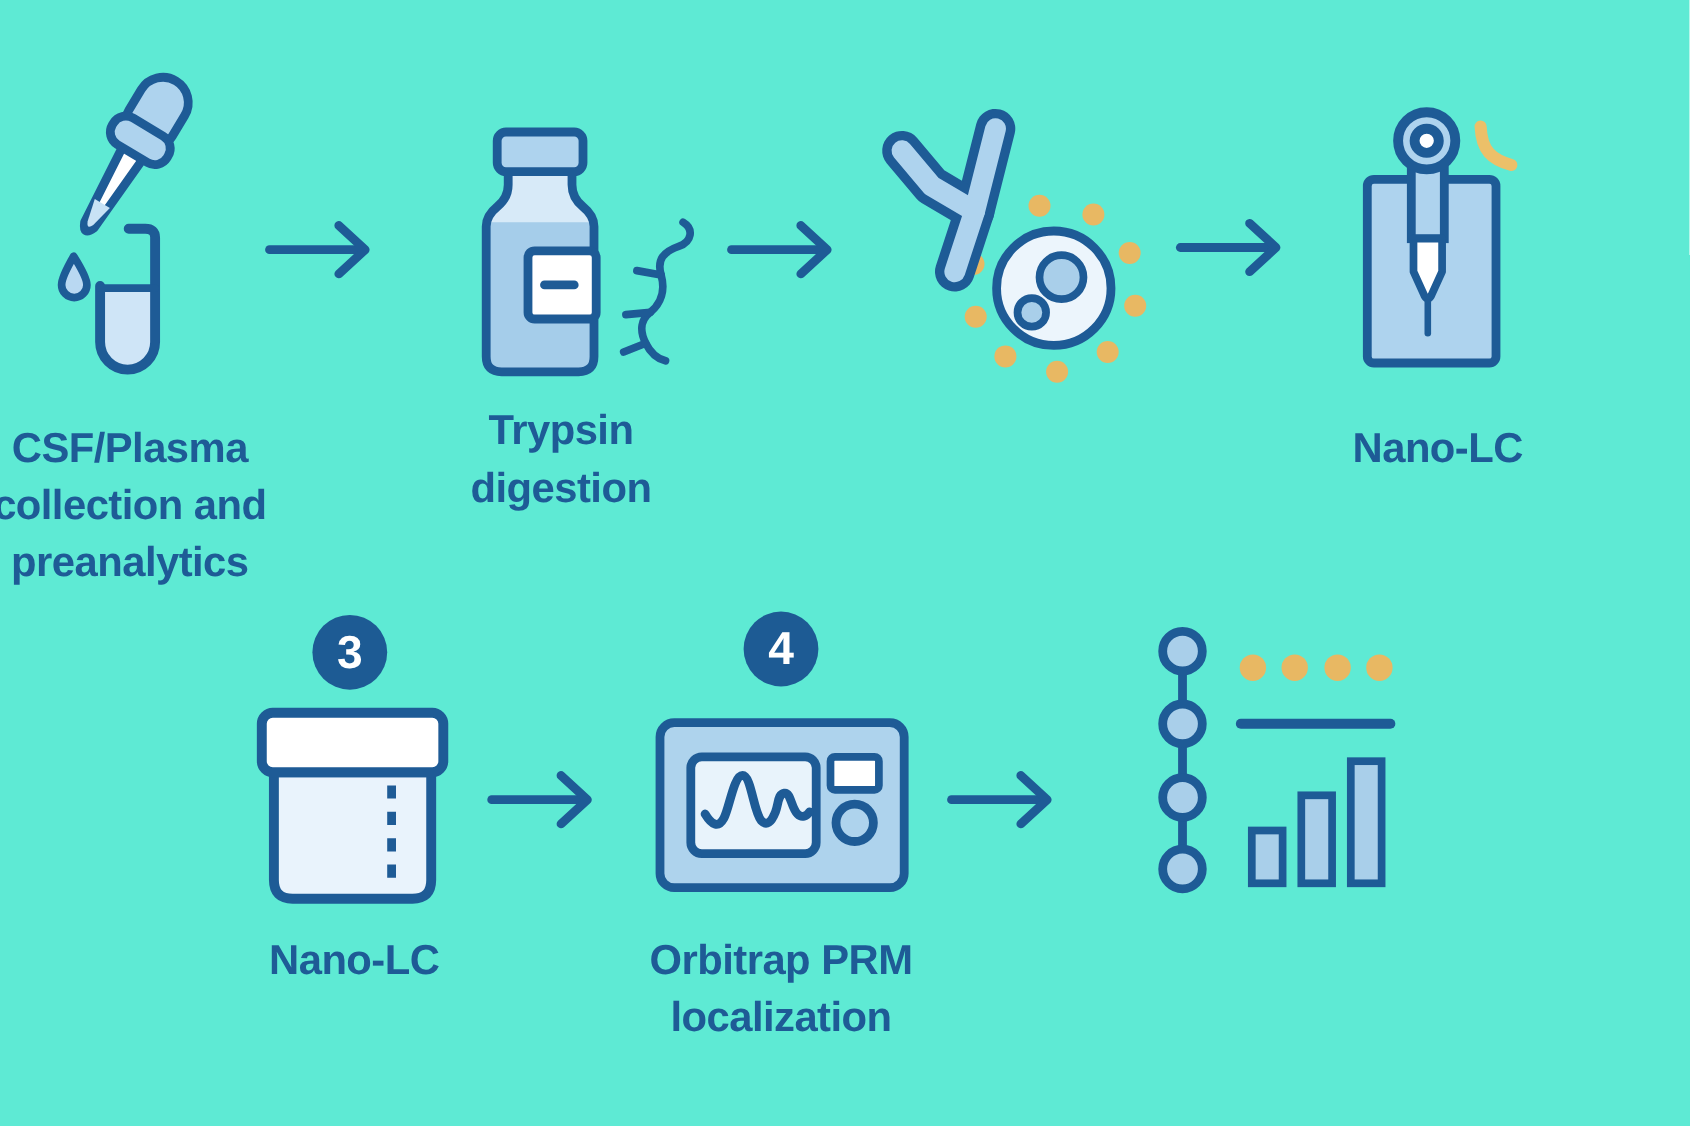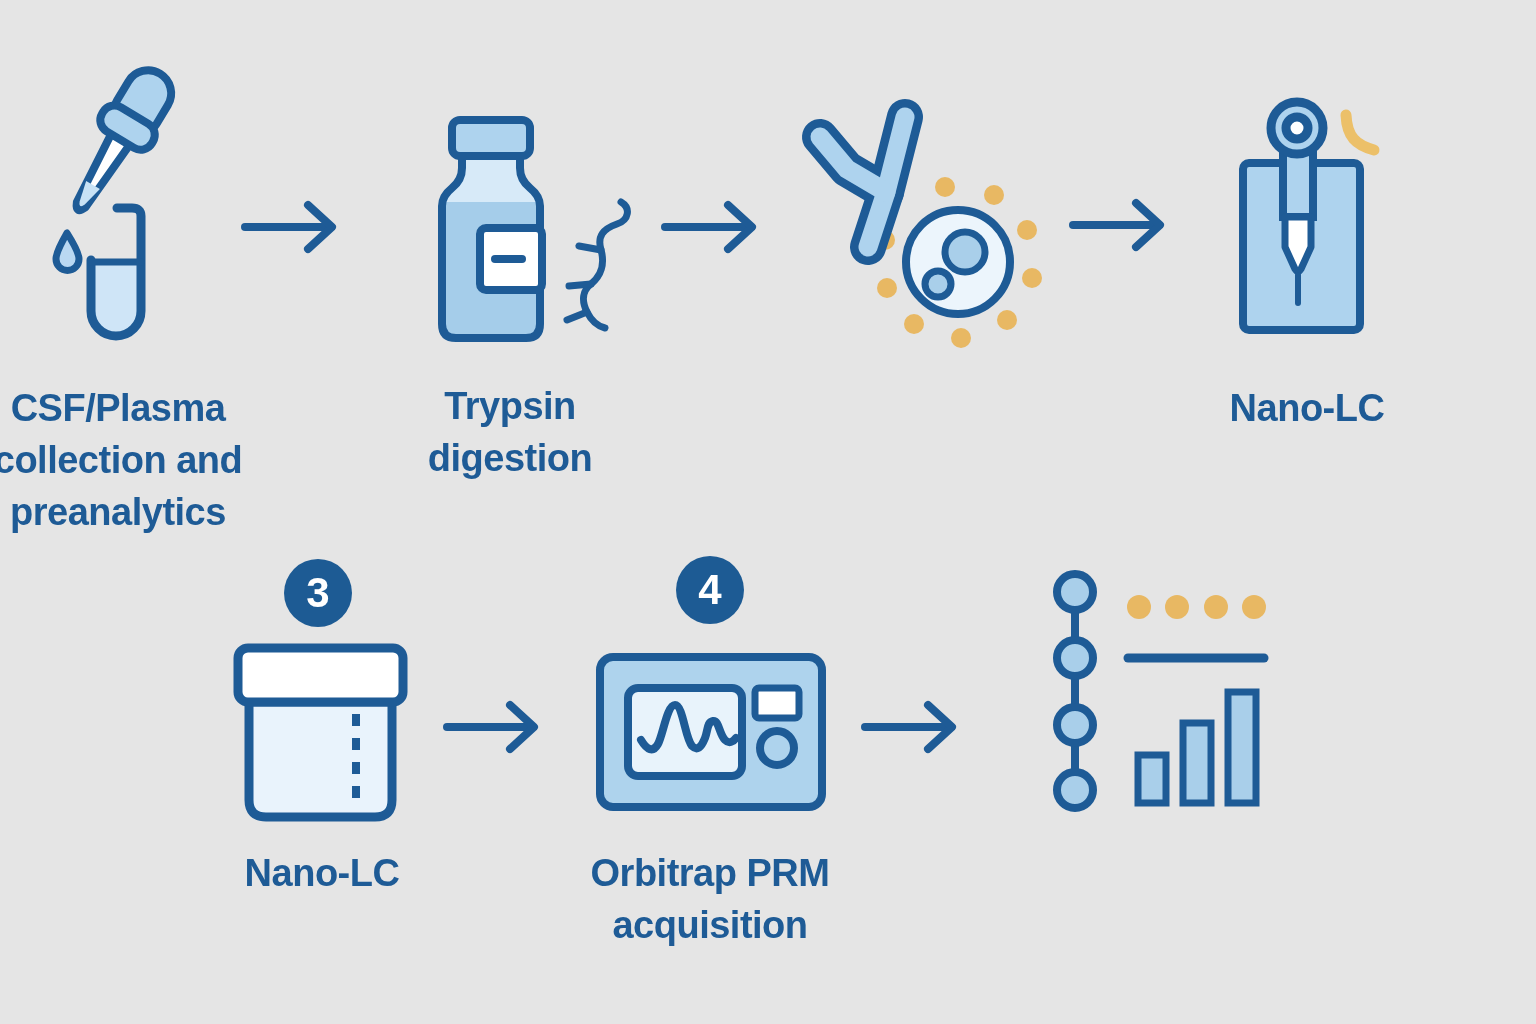--- a/index.html
+++ b/index.html
@@ -1,17 +1,17 @@
 <!DOCTYPE html>
 <html><head>
 <meta charset="utf-8">
 <style>
   html,body{margin:0;padding:0;background:#ffffff;}
   .canvas{
-    position:relative;width:1536px;height:1024px;background:#e5e5e5;
+    position:relative;width:1536px;height:1024px;background:#5eead4;
     font-family:"Liberation Sans",sans-serif;overflow:hidden;
   }
   .abs{position:absolute;}
   .step-label{
     position:absolute;
     color:#1e5b96;
     font-size:38px;
     font-weight:700;
     line-height:52px;
     letter-spacing:-0.5px;
@@ -73,21 +73,21 @@
       <path d="M70,159 H97" stroke="#1e5b96" stroke-width="8" stroke-linecap="round"></path>
 
       <g stroke="#1e5b96" stroke-width="7" stroke-linecap="round" fill="none">
         <path d="M196,102 C206,108 204,120 192,124 C178,129 172,136 176,150 C180,164 176,176 166,184 C158,190 156,200 162,212 C166,220 172,226 180,228"></path>
         <path d="M176,150 L154,146"></path>
         <path d="M166,184 L144,186"></path>
         <path d="M162,212 L142,220"></path>
       </g>
     </svg>
   </div>
-  <div class="step-label" style="left:350px;top:380px;width:320px;">Trypsin
+  <div class="step-label" style="left:350px;top:366px;width:320px;">Trypsin
 digestion</div>
 
   <svg class="abs" style="left:660px;top:198px;" width="115" height="58" viewBox="0 0 115 58">
     <path d="M5,29 H88" stroke="#1e5b96" stroke-width="8" stroke-linecap="round" fill="none"></path>
     <path d="M68,7 L92,29 L68,51" stroke="#1e5b96" stroke-width="8" stroke-linecap="round" stroke-linejoin="round" fill="none"></path>
   </svg>
 
   <div class="abs" style="left:790px;top:95px;">
     <svg width="260" height="260" viewBox="0 0 260 260">
 
@@ -162,21 +162,21 @@
   <div class="abs" style="left:595px;top:650px;">
     <svg width="230" height="165" viewBox="0 0 230 165">
       <rect x="5" y="7" width="222" height="150" rx="13" fill="#aed3ed" stroke="#1e5b96" stroke-width="8"></rect>
       <rect x="33" y="38" width="114" height="88" rx="10" fill="#e8f3fb" stroke="#1e5b96" stroke-width="8"></rect>
       <path d="M46,90 C52,100 58,103 63,94 C68,85 72,55 80,55 C88,55 90,88 97,96 C102,101 106,98 110,88 C113,80 112,72 118,71 C124,70 124,84 130,90 C134,94 138,92 141,88" fill="none" stroke="#1e5b96" stroke-width="8" stroke-linecap="round"></path>
       <rect x="160" y="38" width="44" height="30" rx="4" fill="#ffffff" stroke="#1e5b96" stroke-width="7"></rect>
       <circle cx="182" cy="98" r="17" fill="#aed3ed" stroke="#1e5b96" stroke-width="8"></circle>
     </svg>
   </div>
   <div class="step-label" style="left:550px;top:847px;width:320px;">Orbitrap PRM
-acquisition</div>
+localization</div>
 
   <svg class="abs" style="left:860px;top:698px;" width="115" height="58" viewBox="0 0 115 58">
     <path d="M5,29 H88" stroke="#1e5b96" stroke-width="8" stroke-linecap="round" fill="none"></path>
     <path d="M68,7 L92,29 L68,51" stroke="#1e5b96" stroke-width="8" stroke-linecap="round" stroke-linejoin="round" fill="none"></path>
   </svg>
 
   <div class="abs" style="left:1045px;top:560px;">
     <svg width="230" height="255" viewBox="0 0 230 255">
 
       <path d="M30,32 V230" stroke="#1e5b96" stroke-width="8"></path>

